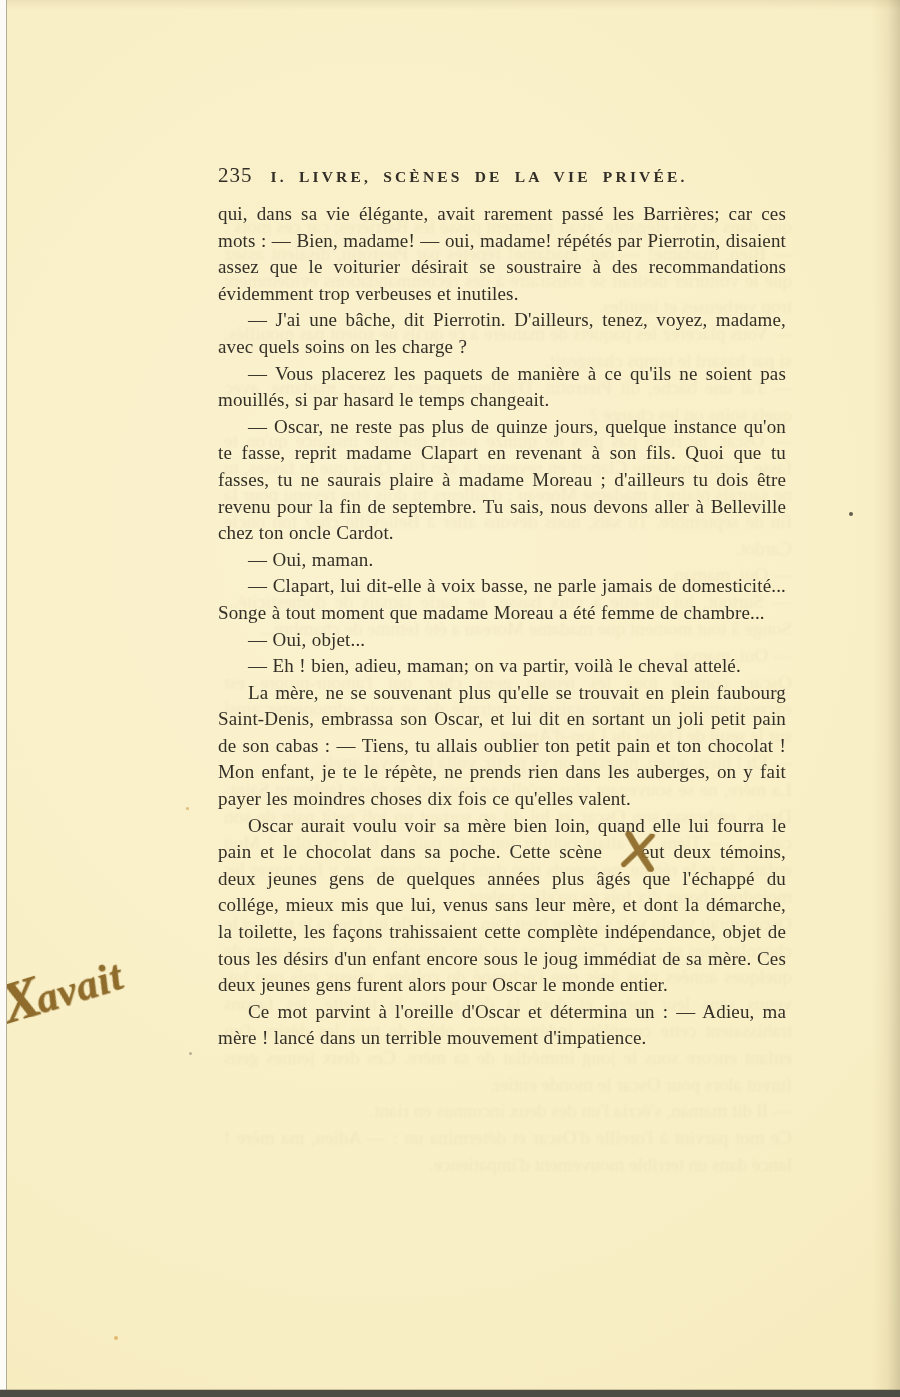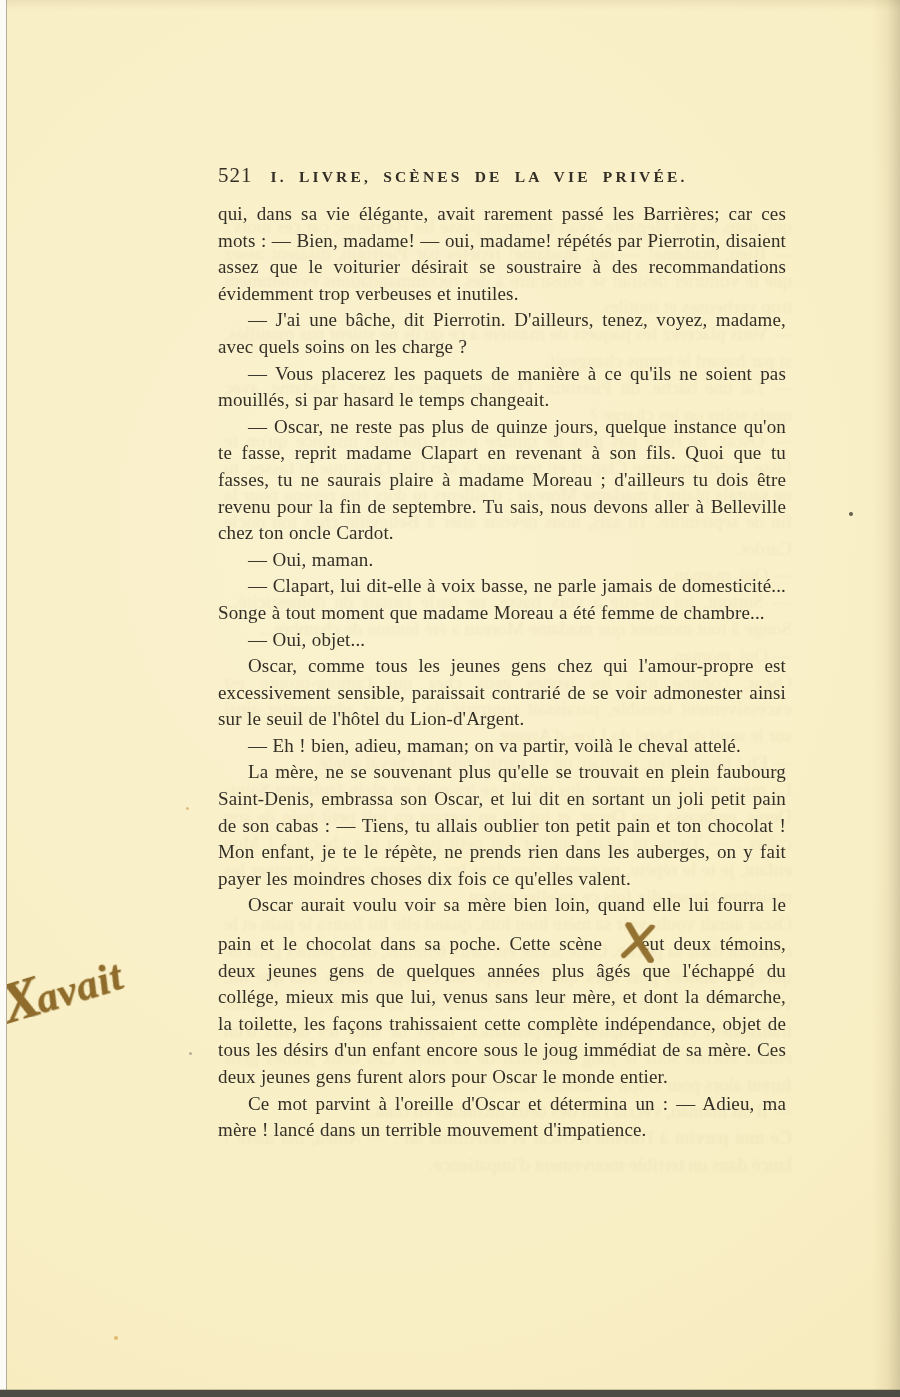--- a/index.html
+++ b/index.html
@@ -31,21 +31,21 @@
 
   
   .column{position:absolute;top:201px;left:218px;width:568px;z-index:3;
     color:var(--ink,#332f27);font-size:19px;line-height:26.6px;text-align:justify;
     letter-spacing:.15px;word-spacing:.5px;}
   .column p.para{margin:0;}
   .column p.para.indent{text-indent:30px;}
   .it{font-style:italic;}
 
   
-  .crossed{position:relative;display:inline-block;margin-top:12px;}
+  .crossed{position:relative;display:inline-block;}
   .ink-x{position:absolute;left:50%;top:50%;width:36px;height:38px;
     transform:translate(-48%,-54%) rotate(6deg);opacity:.95;pointer-events:none;
     filter:blur(.3px);}
 
   
   .ghost{position:absolute;top:214px;left:224px;width:568px;z-index:1;
     transform:scaleX(-1);opacity:.06;filter:blur(1.1px);
     color:#6b5a30;font-size:19px;line-height:26.8px;text-align:justify;}
   .ghost p{margin:0;}
 
@@ -73,33 +73,32 @@
       <p>— Oui, maman...</p>
       <p>Oscar, comme tous les jeunes gens chez qui l'amour-propre est excessivement sensible, paraissait contrarié de se voir admonester ainsi sur le seuil de l'hôtel du Lion-d'Argent.</p>
       <p>— Eh ! bien, adieu, maman; on va partir, voilà le cheval attelé.</p>
       <p>La mère, ne se souvenant plus qu'elle se trouvait en plein faubourg Saint-Denis, embrassa son Oscar, et lui dit en sortant un joli petit pain de son cabas : — Tiens, tu allais oublier ton petit pain et ton chocolat ! Mon enfant, je te le répète, ne prends rien dans les auberges, on y fait payer les moindres choses dix fois ce qu'elles valent.</p>
       <p>Oscar aurait voulu voir sa mère bien loin, quand elle lui fourra le pain et le chocolat dans sa poche. Cette scène eut deux témoins, deux jeunes gens de quelques années plus âgés que l'échappé du collége, mieux mis que lui, venus sans leur mère, et dont la démarche, la toilette, les façons trahissaient cette complète indépendance, objet de tous les désirs d'un enfant encore sous le joug immédiat de sa mère. Ces deux jeunes gens furent alors pour Oscar le monde entier.</p>
       <p>— Il dit maman, s'écria l'un des deux inconnus en riant.</p>
       <p>Ce mot parvint à l'oreille d'Oscar et détermina un : — Adieu, ma mère ! lancé dans un terrible mouvement d'impatience.</p>
     </div>
 
   <div class="runhead">
-    <span class="folio">521</span>
+    <span class="folio">235</span>
     <span class="rtitle">I. LIVRE, SCÈNES DE LA VIE PRIVÉE.</span>
   </div>
 
   <div class="column">
       <p class="para"><span>qui, dans sa vie élégante, avait rarement passé les Barrières; car ces mots : — Bien, madame! — oui, madame! répétés par Pierrotin, disaient assez que le voiturier désirait se soustraire à des recommandations évidemment trop verbeuses et inutiles.</span></p>
       <p class="para indent"><span>— J'ai une bâche, dit Pierrotin. D'ailleurs, tenez, voyez, madame, avec quels soins on les charge ?</span></p>
       <p class="para indent"><span>— Vous placerez les paquets de manière à ce qu'ils ne soient pas mouillés, si par hasard le temps changeait.</span></p>
       <p class="para indent"><span>— Oscar, ne reste pas plus de quinze jours, quelque instance qu'on te fasse, reprit madame Clapart en revenant à son fils. Quoi que tu fasses, tu ne saurais plaire à madame Moreau ; d'ailleurs tu dois être revenu pour la fin de septembre. Tu sais, nous devons aller à Belleville chez ton oncle Cardot.</span></p>
       <p class="para indent"><span>— Oui, maman.</span></p>
       <p class="para indent"><span>— Clapart, lui dit-elle à voix basse, ne parle jamais de domesticité... Songe à tout moment que madame Moreau a été femme de chambre...</span></p>
       <p class="para indent"><span>— Oui, objet...</span></p>
-      <p class="para indent"><span>Oscar, comme tous les jeunes gens chez qui l'amour-propre est excessivement sensible, paraissait contrarié de se voir admonester ainsi sur le seuil de l'hôtel du Lion-d'Argent.</span></p>
       <p class="para indent"><span>— Eh ! bien, adieu, maman; on va partir, voilà le cheval attelé.</span></p>
       <p class="para indent"><span>La mère, ne se souvenant plus qu'elle se trouvait en plein faubourg Saint-Denis, embrassa son Oscar, et lui dit en sortant un joli petit pain de son cabas : — Tiens, tu allais oublier ton petit pain et ton chocolat ! Mon enfant, je te le répète, ne prends rien dans les auberges, on y fait payer les moindres choses dix fois ce qu'elles valent.</span></p>
       <p class="para indent"><span>Oscar aurait voulu voir sa mère bien loin, quand elle lui fourra le pain et le chocolat dans sa poche. Cette scène </span><span class="crossed">eut<svg viewBox="0 0 40 42" class="ink-x">
             <path d="M7 3 C 14 13, 25 27, 35 39" stroke="#8f6c2b" stroke-width="7.5" stroke-linecap="round" fill="none"></path>
             <path d="M33 2 C 26 12, 14 27, 5 37" stroke="#8f6c2b" stroke-width="6" stroke-linecap="round" fill="none"></path>
           </svg></span><span> deux témoins, deux jeunes gens de quelques années plus âgés que l'échappé du collége, mieux mis que lui, venus sans leur mère, et dont la démarche, la toilette, les façons trahissaient cette complète indépendance, objet de tous les désirs d'un enfant encore sous le joug immédiat de sa mère. Ces deux jeunes gens furent alors pour Oscar le monde entier.</span></p>
       <p class="para indent"><span>Ce mot parvint à l'oreille d'Oscar et détermina un : — Adieu, ma mère ! lancé dans un terrible mouvement d'impatience.</span></p>
     </div>
 
   <div class="annotation">

